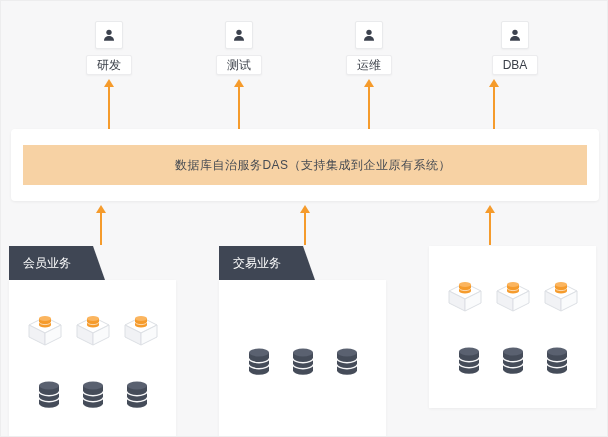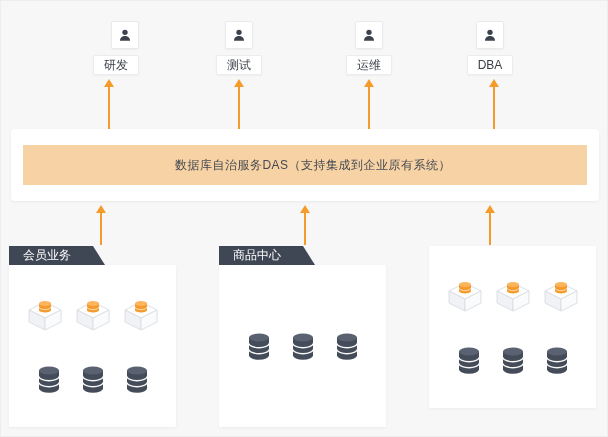--- a/index.html
+++ b/index.html
@@ -17,21 +17,21 @@
   .arrow-head{width:0;height:0;border-left:5px solid transparent;border-right:5px solid transparent;border-bottom:8px solid #f59b2c;}
   .arrow-line{width:2px;flex:1;background:#f59b2c;}
 
   
   .das-panel{position:absolute;left:10px;top:128px;width:588px;height:72px;background:#fff;border-radius:4px;box-shadow:0 1px 3px rgba(0,0,0,.06);display:flex;align-items:center;justify-content:center;padding:0 12px;box-sizing:border-box;}
   .das-bar{width:100%;height:40px;background:#f7d2a4;display:flex;align-items:center;justify-content:center;padding-left:16px;}
   .das-label{font-size:12px;color:#454a52;letter-spacing:.5px;}
 
   
   .group{position:absolute;top:245px;width:167px;}
-  .group-tab{width:96px;height:19px;background:#3f4654;color:#fff;display:flex;align-items:center;padding:0 0 0 14px;box-sizing:border-box;clip-path:polygon(0 0,calc(100% - 12px) 0,100% 100%,0 100%);}
+  .group-tab{width:96px;height:34px;background:#3f4654;color:#fff;display:flex;align-items:center;padding:0 0 0 14px;box-sizing:border-box;clip-path:polygon(0 0,calc(100% - 12px) 0,100% 100%,0 100%);}
   .group-tab-label{font-size:12px;line-height:19px;}
   .group-body{width:100%;height:162px;background:#fff;box-shadow:0 1px 3px rgba(0,0,0,.05);display:flex;flex-direction:column;justify-content:space-evenly;align-items:center;}
   .icon-row{display:flex;align-items:center;justify-content:center;}
   .icon-row.iso{gap:12px;}
   .icon-row.cyl{gap:20px;}
   .icon-iso{width:36px;height:32px;display:block;}
   .icon-cyl{width:24px;height:27px;display:block;}
   .hidden-defs{position:absolute;width:0;height:0;overflow:hidden;}
 </style>
 </head>
@@ -55,21 +55,21 @@
       <polygon points="34,11 18,19 18,31 34,23" fill="#fafbfc" stroke="#dcdfe4" stroke-width="1"></polygon>
       <path d="M12 4.5 v6.5 a6 2.6 0 0 0 12 0 v-6.5 z" fill="#f59b2c"></path>
       <ellipse cx="18" cy="4.5" rx="6" ry="2.6" fill="#fbb55f"></ellipse>
       <path d="M12 8 a6 2.6 0 0 0 12 0" fill="none" stroke="#ffffff" stroke-width="0.9" opacity="0.7"></path>
     </symbol>
   </defs>
 </svg>
 
 <div class="canvas">
 
-  <div class="role" style="left:78px;align-items:flex-end;">
+  <div class="role" style="left:78px;">
     <div class="role-avatar">
         <svg>
           <use href="#sym-person"></use>
         </svg>
       </div>
     <div class="role-label">研发</div>
   </div>
   <div class="role" style="left:338px;">
     <div class="role-avatar">
         <svg>
@@ -79,21 +79,21 @@
     <div class="role-label">运维</div>
   </div>
   <div class="role" style="left:208px;">
     <div class="role-avatar">
         <svg>
           <use href="#sym-person"></use>
         </svg>
       </div>
     <div class="role-label">测试</div>
   </div>
-  <div class="role" style="left:459px;">
+  <div class="role" style="left:484px;">
     <div class="role-avatar">
         <svg>
           <use href="#sym-person"></use>
         </svg>
       </div>
     <div class="role-label">DBA</div>
   </div>
 
   <div class="arrow" style="left:102px;top:78px;height:50px;">
     <div class="arrow-head"></div>
@@ -156,21 +156,21 @@
           </svg>
         <svg class="icon-cyl">
             <use href="#sym-cylinder"></use>
           </svg>
       </div>
     </div>
   </div>
 
   <div class="group" style="left:218px;">
     <div class="group-tab">
-      <span class="group-tab-label">商品中心</span>
+      <span class="group-tab-label">交易业务</span>
     </div>
     <div class="group-body">
       <div class="icon-row cyl">
         <svg class="icon-cyl">
             <use href="#sym-cylinder"></use>
           </svg>
         <svg class="icon-cyl">
             <use href="#sym-cylinder"></use>
           </svg>
         <svg class="icon-cyl">

